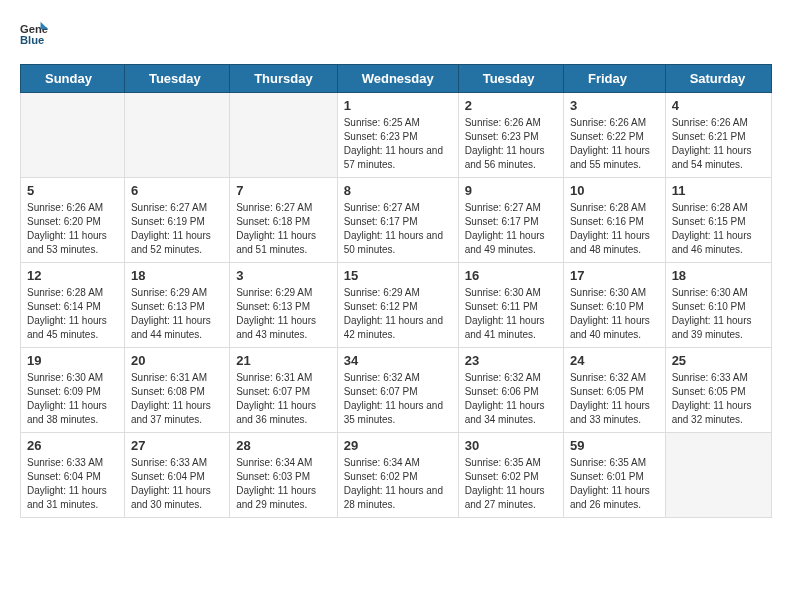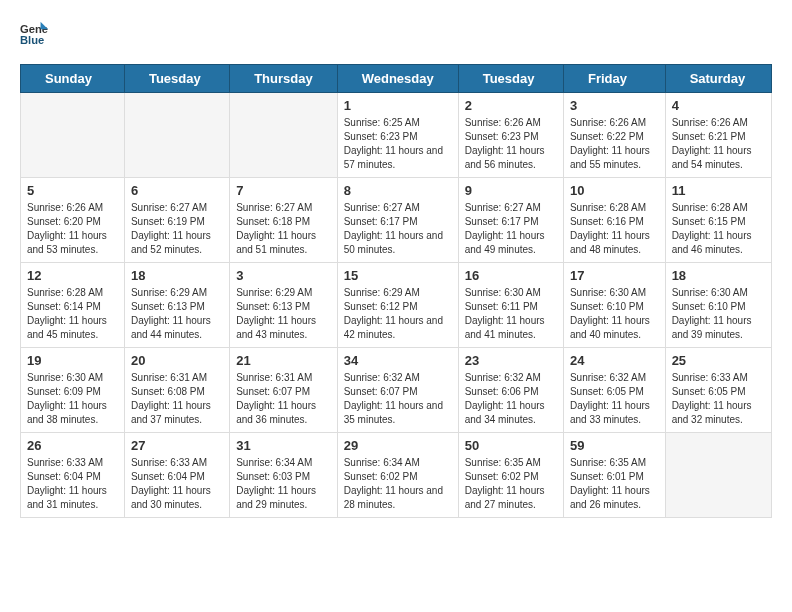--- a/index.html
+++ b/index.html
@@ -279,33 +279,33 @@
 Sunset: 6:04 PM
 Daylight: 11 hours and 31 minutes.</div>
         </td>
         <td>
           <span class="day-number">27</span>
           <div class="day-info" style="white-space: pre-line;">Sunrise: 6:33 AM
 Sunset: 6:04 PM
 Daylight: 11 hours and 30 minutes.</div>
         </td>
         <td>
-          <span class="day-number">31</span>
+          <span class="day-number">28</span>
           <div class="day-info" style="white-space: pre-line;">Sunrise: 6:34 AM
 Sunset: 6:03 PM
 Daylight: 11 hours and 29 minutes.</div>
         </td>
         <td>
           <span class="day-number">29</span>
           <div class="day-info" style="white-space: pre-line;">Sunrise: 6:34 AM
 Sunset: 6:02 PM
 Daylight: 11 hours and 28 minutes.</div>
         </td>
         <td>
-          <span class="day-number">50</span>
+          <span class="day-number">30</span>
           <div class="day-info" style="white-space: pre-line;">Sunrise: 6:35 AM
 Sunset: 6:02 PM
 Daylight: 11 hours and 27 minutes.</div>
         </td>
         <td>
           <span class="day-number">59</span>
           <div class="day-info" style="white-space: pre-line;">Sunrise: 6:35 AM
 Sunset: 6:01 PM
 Daylight: 11 hours and 26 minutes.</div>
         </td>

